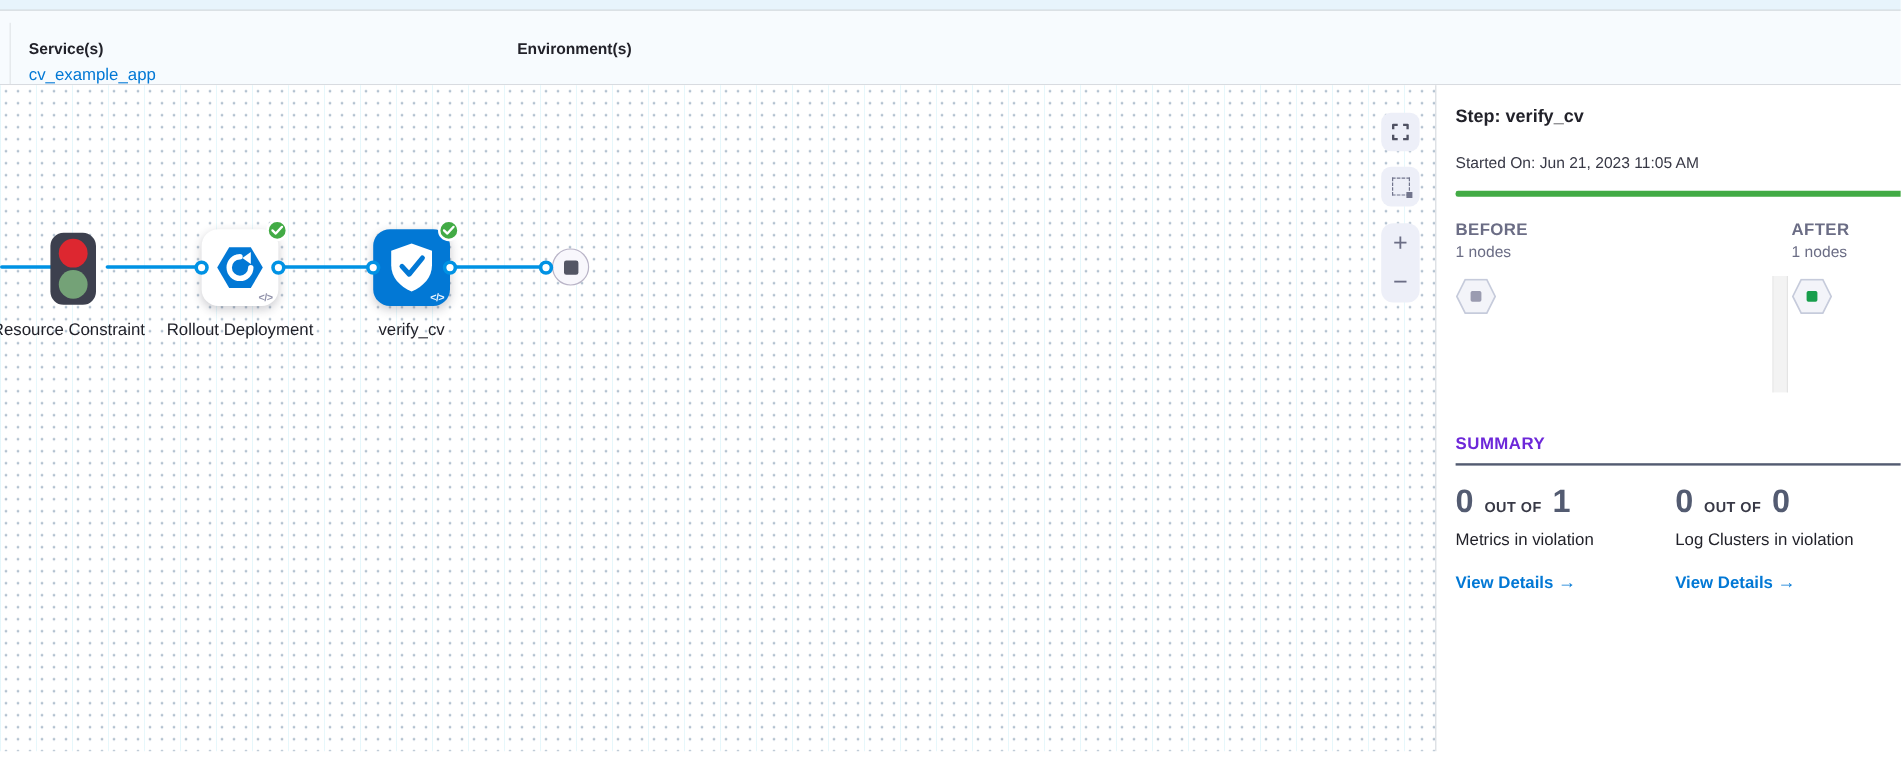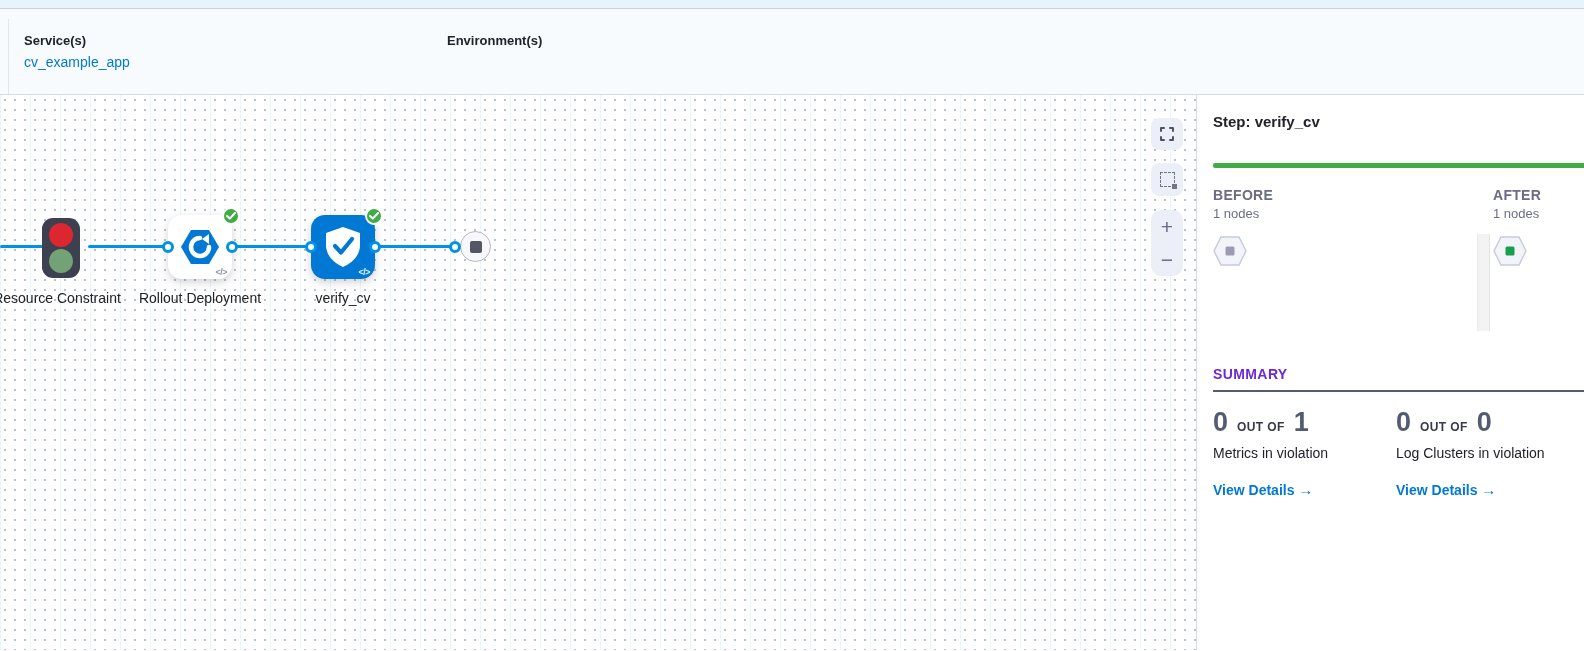--- a/index.html
+++ b/index.html
@@ -3,25 +3,25 @@
 <meta charset="utf-8">
 <style>
   * { margin:0; padding:0; box-sizing:border-box; }
   html,body { width:1584px; height:651px; overflow:hidden; background:#fff;
     font-family:"Liberation Sans", sans-serif; color:#22222a; }
 
   
   .top-strip { height:9px; background:#e7f4fc; border-bottom:1px solid #cfd4d8; }
 
   
-  .header { position:relative; height:86px; background:#f7fbfe; border-bottom:1px solid #d8dbe0; }
+  .header { position:relative; height:62px; background:#f7fbfe; border-bottom:1px solid #d8dbe0; }
   .header-edge { position:absolute; left:8px; top:10px; bottom:0; width:1px; background:#e2e5e9; }
   .hdr-block { position:absolute; top:24px; }
   .hdr-block.svc { left:24px; }
-  .hdr-block.env { left:447px; }
+  .hdr-block.env { left:431px; }
   .hdr-label { font-size:13px; font-weight:600; color:#22222a; }
   .hdr-value { margin-top:6px; font-size:14px; }
   .lnk { color:#0278d5; text-decoration:none; cursor:pointer; }
   .dark { color:#22222a; }
 
   
   .main { display:flex; height:555px; }
 
   
   .canvas { position:relative; flex:1 1 auto; background-color:#ffffff;
@@ -191,20 +191,21 @@
       <div class="zoom-btn">+</div>
       <div class="zoom-btn">−</div>
     </div>
   </div>
 
   <div class="panel">
     <div class="panel-title">Step: verify_cv</div>
 
 
     <div class="panel-body">
+      <div class="meta-line">Started On: Jun 21, 2023 11:05 AM</div>
 
       <div class="progress"></div>
 
       <div class="ba-row">
         <div class="ba-col-before">
           <div class="ba-label">BEFORE</div>
           <div class="ba-count">1 nodes</div>
           <div class="hexwrap">
             <svg width="34" height="30" viewBox="0 0 34 30">
               <polygon points="8,1 26,1 33,15 26,29 8,29 1,15" fill="#f3f4f9" stroke="#c6cbdb" stroke-width="1.4"></polygon>

